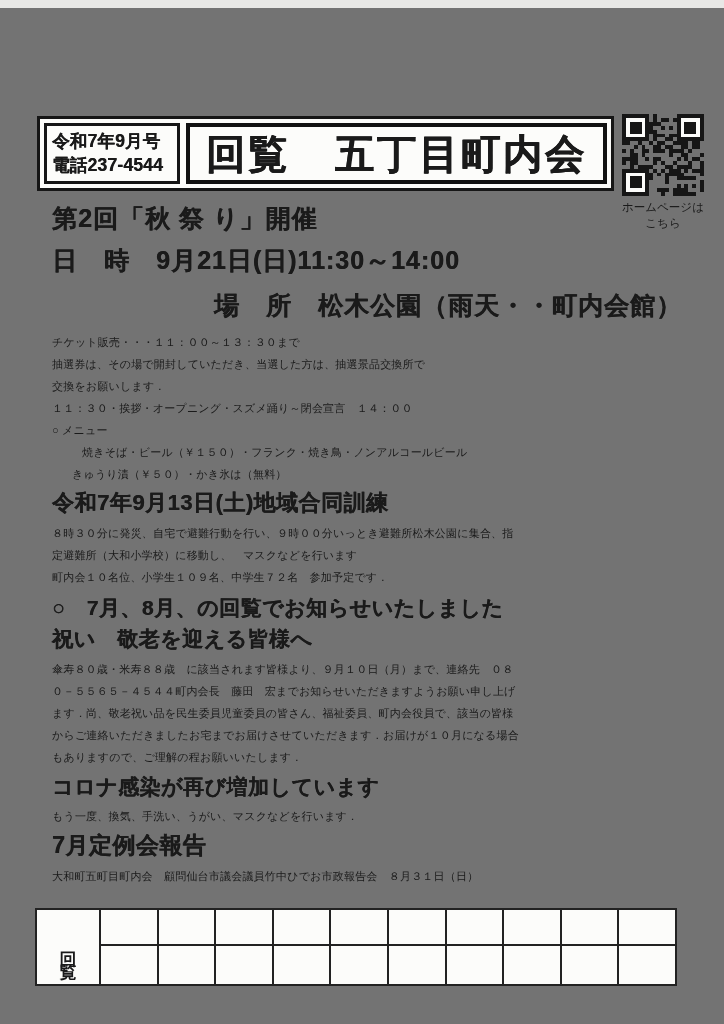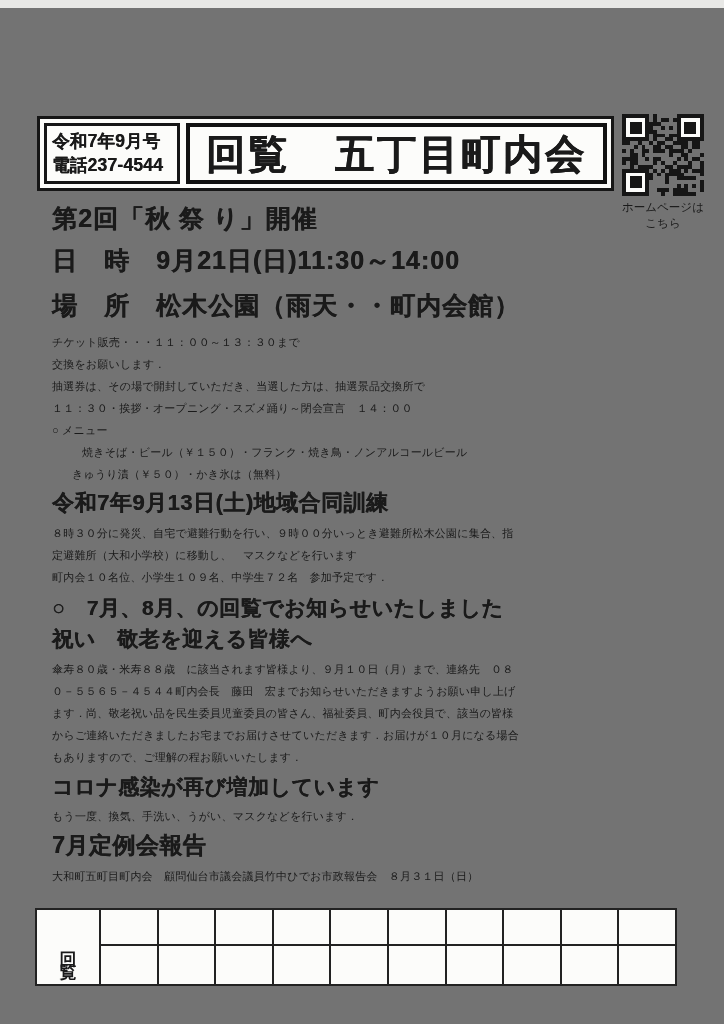--- a/index.html
+++ b/index.html
@@ -14,21 +14,21 @@
   .banner-box span{font-size:39px;font-weight:900;letter-spacing:3px;text-shadow:0.8px 0 0 currentColor,0 0.4px 0 currentColor;transform:scaleY(1.04);}
 
   .qr-wrap{position:absolute;left:622px;top:106px;width:82px;height:82px;}
   .qr-wrap svg{width:100%;height:100%;}
   .qr-caption{position:absolute;left:604px;top:192px;width:118px;text-align:center;font-size:11.5px;font-weight:normal;line-height:1.35;}
 
   
   .content{position:absolute;left:52px;top:194px;width:630px;}
   .h-fest{font-size:25px;font-weight:bold;letter-spacing:1px;margin:0 0 9px;text-shadow:0.5px 0 0 currentColor;}
   .bigline{font-size:25px;font-weight:bold;letter-spacing:1px;margin:0 0 12px;text-shadow:0.5px 0 0 currentColor;}
-  .bigline.place{margin-bottom:9px;}
+  .bigline.place{margin-bottom:9px;text-align:right;}
   .bodyline{font-size:11px;line-height:22px;margin:0;letter-spacing:0.2px;}
   .indent-a{padding-left:30px;}
   .indent-b{padding-left:34px;}
   .indent-c{padding-left:20px;}
   .h2{font-weight:bold;margin:0;text-shadow:0.4px 0 0 currentColor;}
   .h-drill{font-size:22px;margin:3px 0 4px;letter-spacing:0.5px;}
   .h-notice{font-size:21px;margin:6px 0 3px;letter-spacing:0.5px;}
   .h-keiro{font-size:21px;margin:2px 0 5px;letter-spacing:0.5px;}
   .h-corona{font-size:21px;margin:5px 0 4px;letter-spacing:0.5px;}
   .h-teirei{font-size:23px;margin:3px 0 4px;letter-spacing:0.5px;}
@@ -211,22 +211,22 @@
     <div>ホームページは</div>
     <div>こちら</div>
   </div>
 
   <div class="content">
     <div class="h-fest">第2回「秋 祭 り」開催</div>
     <div class="bigline">日　時　9月21日(日)11:30～14:00</div>
     <div class="bigline place">場　所　松木公園（雨天・・町内会館）</div>
 
     <p class="bodyline">チケット販売・・・１１：００～１３：３０まで</p>
+    <p class="bodyline">抽選券は、その場で開封していただき、当選した方は、抽選景品交換所で</p>
     <p class="bodyline">交換をお願いします．</p>
-    <p class="bodyline">抽選券は、その場で開封していただき、当選した方は、抽選景品交換所で</p>
     <p class="bodyline">１１：３０・挨拶・オープニング・スズメ踊り～閉会宣言　１４：００</p>
     <p class="bodyline">○ メニュー</p>
     <p class="bodyline indent-a">焼きそば・ビール（￥１５０）・フランク・焼き鳥・ノンアルコールビール</p>
     <p class="bodyline indent-c">きゅうり漬（￥５０）・かき氷は（無料）</p>
 
     <div class="h2 h-drill">令和7年9月13日(土)地域合同訓練</div>
     <p class="bodyline">８時３０分に発災、自宅で避難行動を行い、９時００分いっとき避難所松木公園に集合、指</p>
     <p class="bodyline">定避難所（大和小学校）に移動し、　マスクなどを行います</p>
     <p class="bodyline">町内会１０名位、小学生１０９名、中学生７２名　参加予定です．</p>
 

